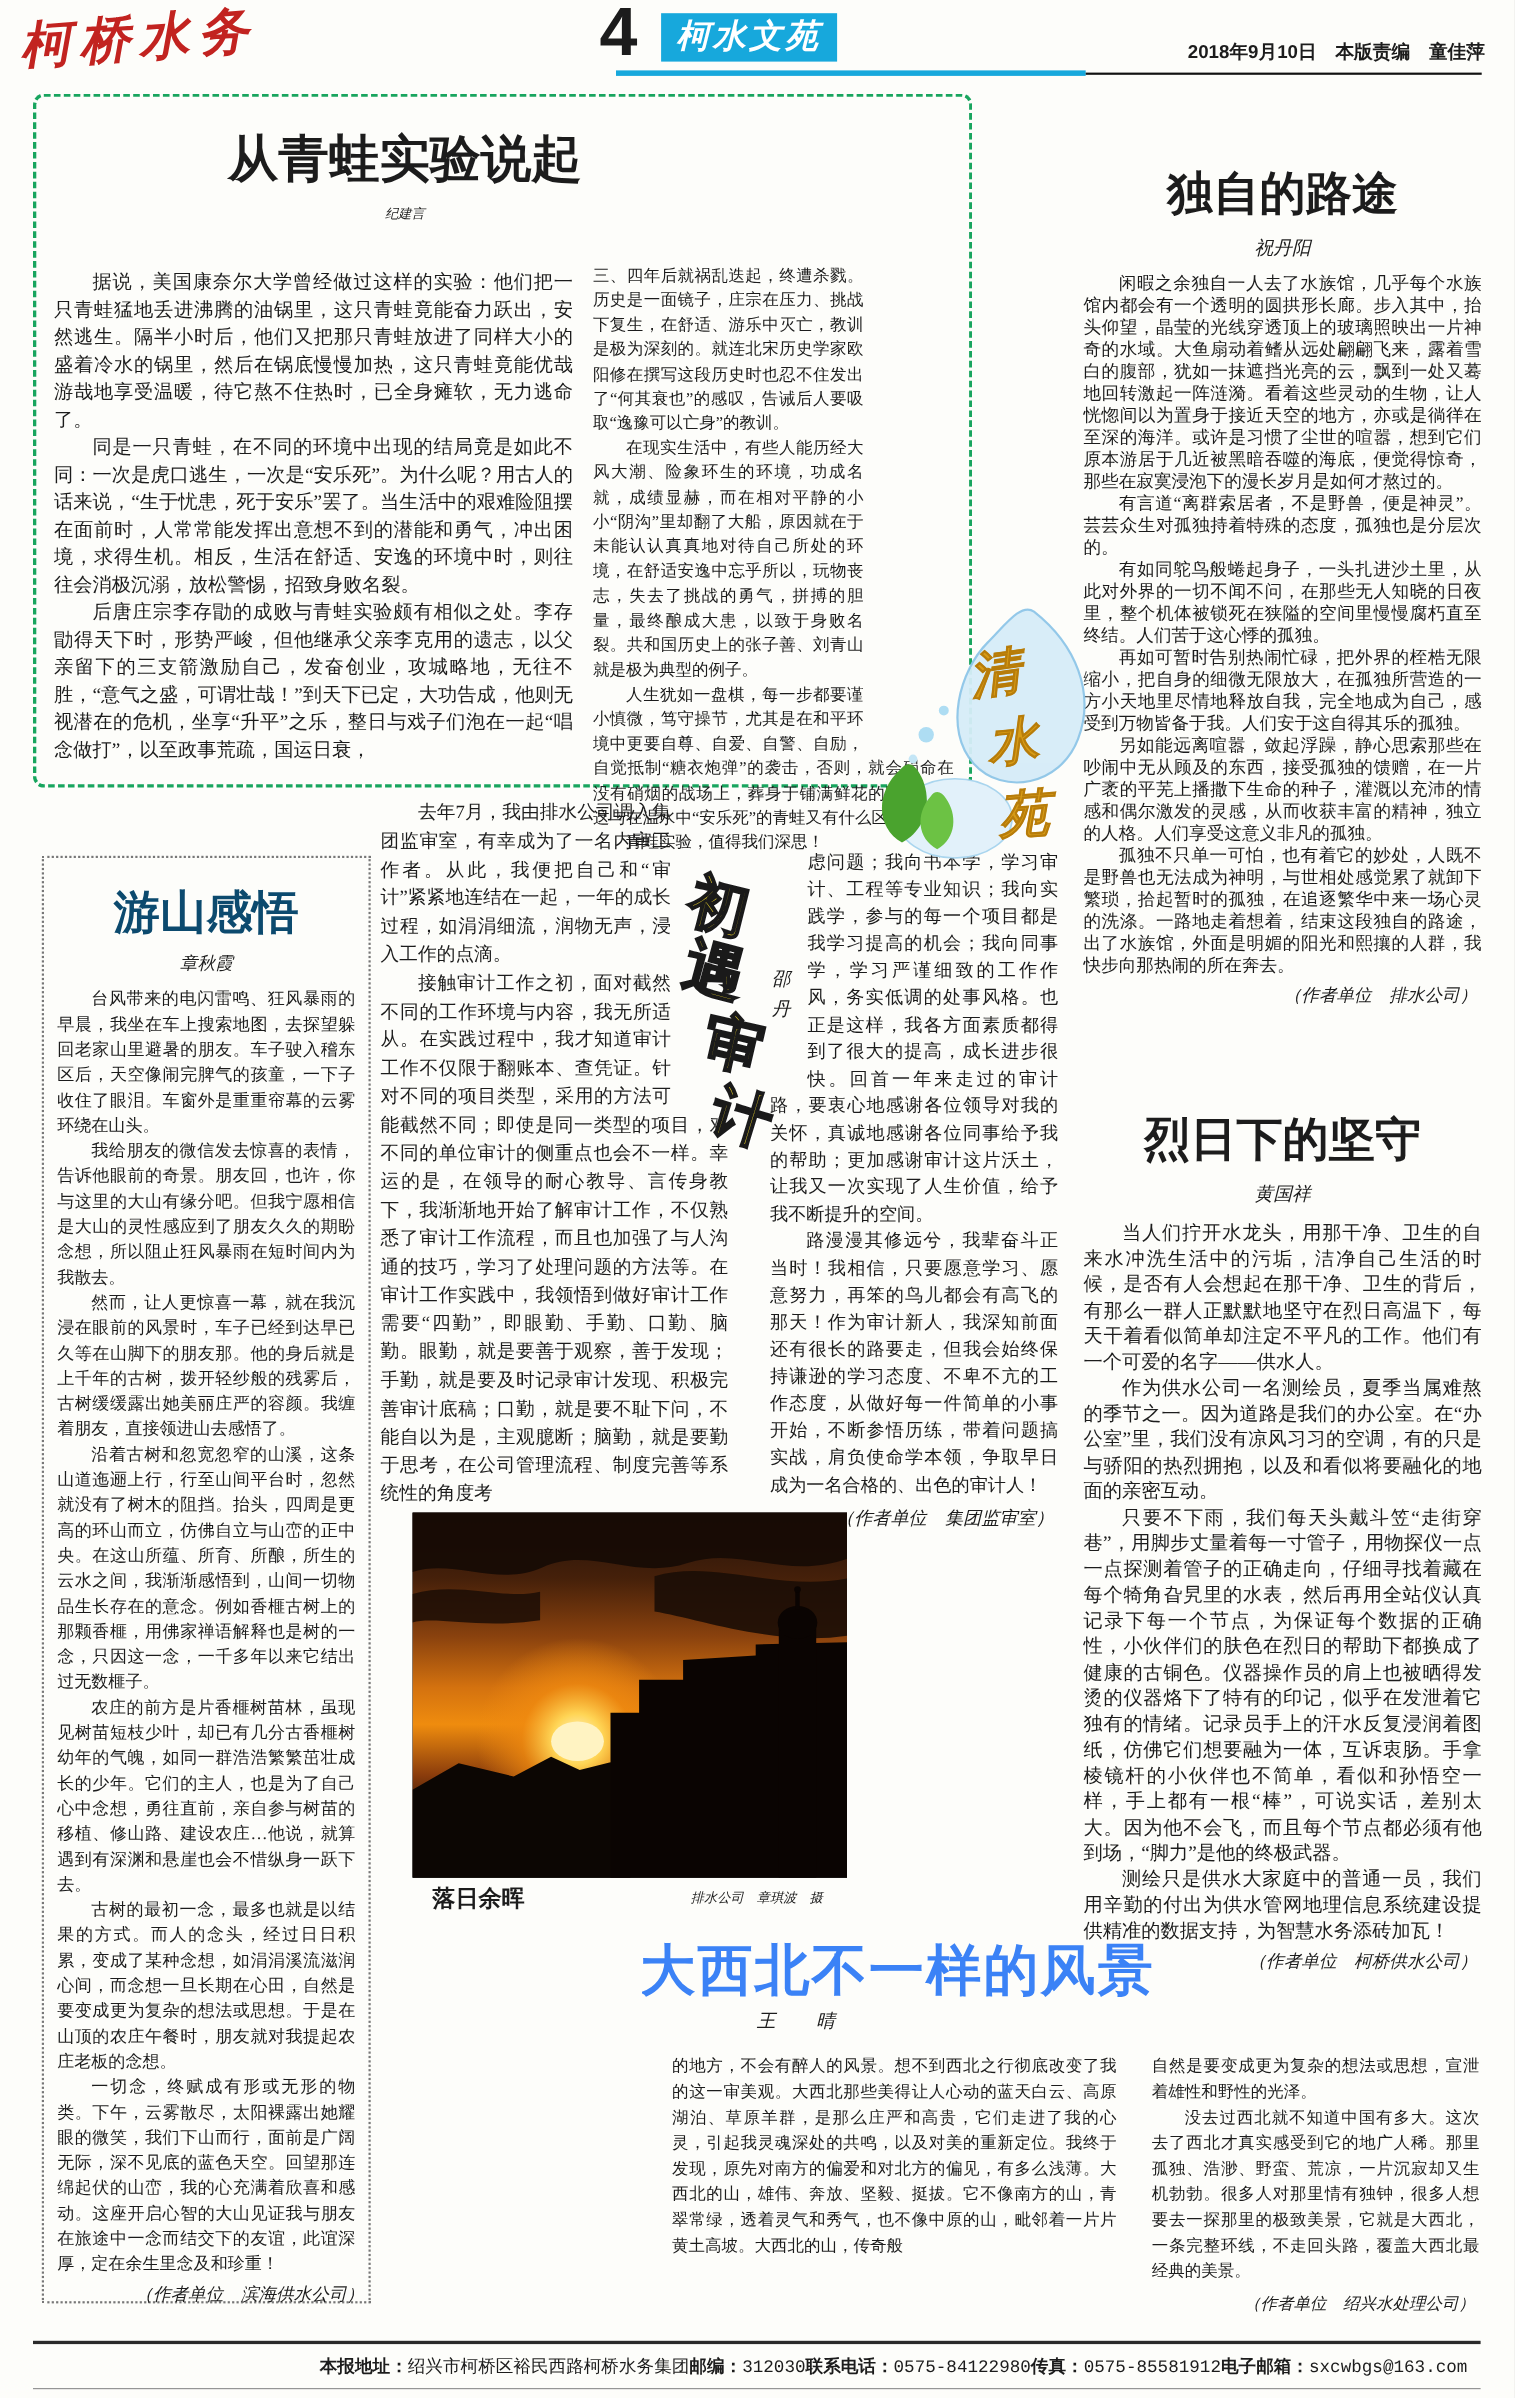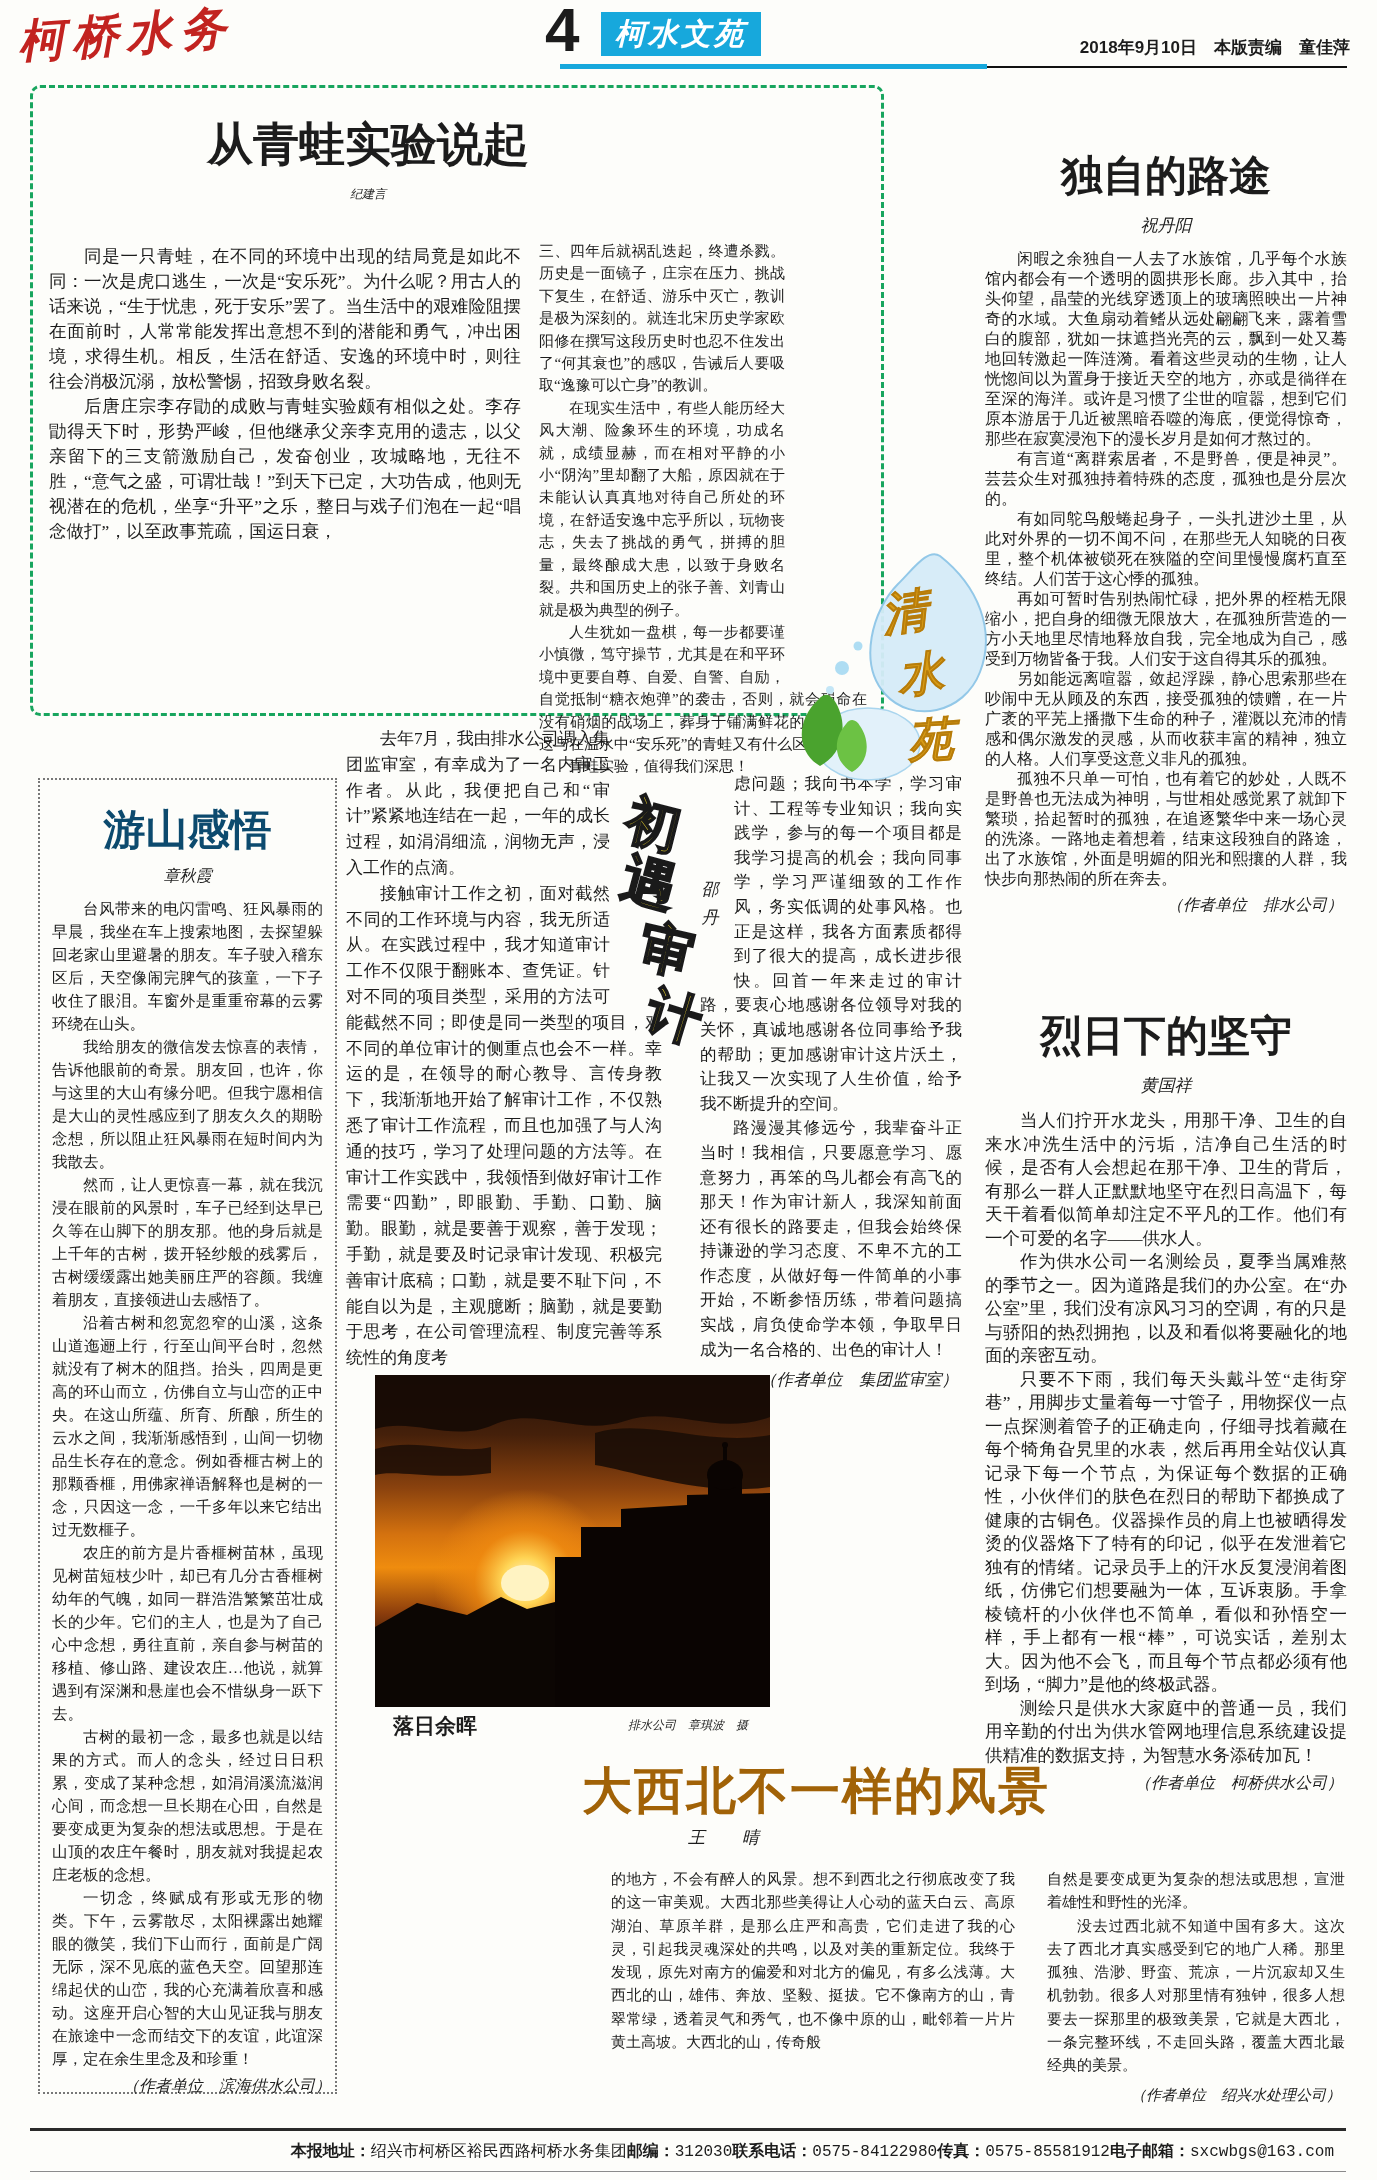--- a/index.html
+++ b/index.html
@@ -58,21 +58,21 @@
   #audit-title .t3{transform:rotate(13deg) translateX(20px);margin-top:16px;}
   #audit-title .t4{transform:rotate(17deg) translateX(28px);margin-top:18px;}
   #audit-author{left:700px;top:876px;width:20px;font-size:17px;font-style:italic;line-height:28px;
                 text-align:center;}
   
   #photo{left:375px;top:1375px;width:395px;height:332px;background:#000;}
   #photo-caption{left:393px;top:1712px;font-size:21px;font-weight:bold;
                  font-family:"Liberation Sans",sans-serif;}
   #photo-credit{left:628px;top:1717px;font-size:12px;font-style:italic;}
   
-  #nw-title{left:582px;top:1758px;font-size:50px;font-weight:bold;color:#a16207;letter-spacing:2px;
+  #nw-title{left:582px;top:1758px;font-size:50px;font-weight:bold;color:#3b82f6;letter-spacing:2px;
             font-family:Liberation Serif, serif;}
   #nw-author{left:688px;top:1826px;font-size:17px;font-style:italic;letter-spacing:10px;}
   #nw-c1{left:346px;top:1868px;width:234px;font-size:13px;line-height:20.5px;}
   #nw-c2{left:611px;top:1868px;width:404px;font-size:15px;line-height:23.3px;}
   #nw-c3{left:1047px;top:1868px;width:298px;font-size:15px;line-height:23.3px;}
   
   #waterdrop{left:790px;top:548px;width:225px;height:250px;z-index:6;}
   
   #footerbar{left:30px;top:2128px;width:1316px;height:44px;border-top:3px solid #2a2a2a;
              border-bottom:1px solid #8a8a8a;display:flex;align-items:center;
@@ -91,20 +91,21 @@
   <div class="abs" id="dateline">
     <span>2018年9月10日</span>　<span>本版责编</span>　<span>童佳萍</span>
   </div>
   <div class="abs" id="rule-cyan"></div>
   <div class="abs" id="rule-black"></div>
 
   <div class="abs" id="frogbox">
     <div class="abs" id="frog-title">从青蛙实验说起</div>
     <div class="abs" id="frog-author">纪建言</div>
     <div class="abs pcol" id="frog-c1">
+        <p>据说，美国康奈尔大学曾经做过这样的实验：他们把一只青蛙猛地丢进沸腾的油锅里，这只青蛙竟能奋力跃出，安然逃生。隔半小时后，他们又把那只青蛙放进了同样大小的盛着冷水的锅里，然后在锅底慢慢加热，这只青蛙竟能优哉游哉地享受温暖，待它熬不住热时，已全身瘫软，无力逃命了。</p>
         <p>同是一只青蛙，在不同的环境中出现的结局竟是如此不同：一次是虎口逃生，一次是“安乐死”。为什么呢？用古人的话来说，“生于忧患，死于安乐”罢了。当生活中的艰难险阻摆在面前时，人常常能发挥出意想不到的潜能和勇气，冲出困境，求得生机。相反，生活在舒适、安逸的环境中时，则往往会消极沉溺，放松警惕，招致身败名裂。</p>
         <p>后唐庄宗李存勖的成败与青蛙实验颇有相似之处。李存勖得天下时，形势严峻，但他继承父亲李克用的遗志，以父亲留下的三支箭激励自己，发奋创业，攻城略地，无往不胜，“意气之盛，可谓壮哉！”到天下已定，大功告成，他则无视潜在的危机，坐享“升平”之乐，整日与戏子们泡在一起“唱念做打”，以至政事荒疏，国运日衰，</p>
       </div>
     <div class="abs pcol" id="frog-c2">
       <div class="gspacer"></div>
       <p class="cont">三、四年后就祸乱迭起，终遭杀戮。历史是一面镜子，庄宗在压力、挑战下复生，在舒适、游乐中灭亡，教训是极为深刻的。就连北宋历史学家欧阳修在撰写这段历史时也忍不住发出了“何其衰也”的感叹，告诫后人要吸取“逸豫可以亡身”的教训。</p>
       <span><p>在现实生活中，有些人能历经大风大潮、险象环生的环境，功成名就，成绩显赫，而在相对平静的小小“阴沟”里却翻了大船，原因就在于未能认认真真地对待自己所处的环境，在舒适安逸中忘乎所以，玩物丧志，失去了挑战的勇气，拼搏的胆量，最终酿成大患，以致于身败名裂。共和国历史上的张子善、刘青山就是极为典型的例子。</p><p>人生犹如一盘棋，每一步都要谨小慎微，笃守操节，尤其是在和平环境中更要自尊、自爱、自警、自励，自觉抵制“糖衣炮弹”的袭击，否则，就会殒命在没有硝烟的战场上，葬身于铺满鲜花的陷阱里，这与在温水中“安乐死”的青蛙又有什么区别呢？</p><p>青蛙实验，值得我们深思！</p></span>
     </div>
   </div>
 

